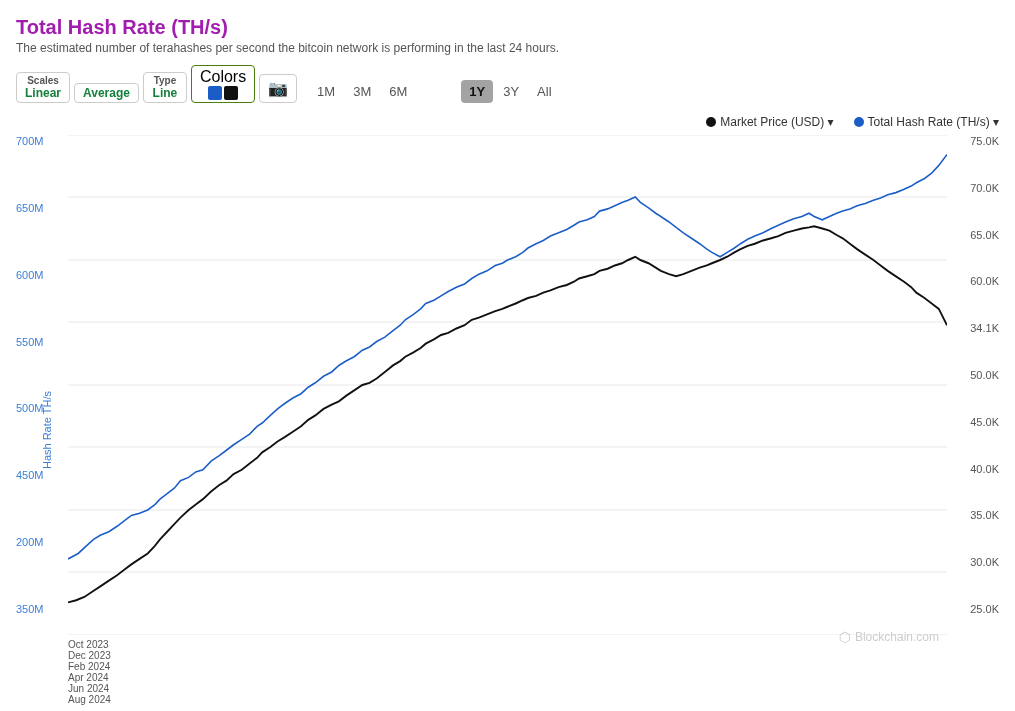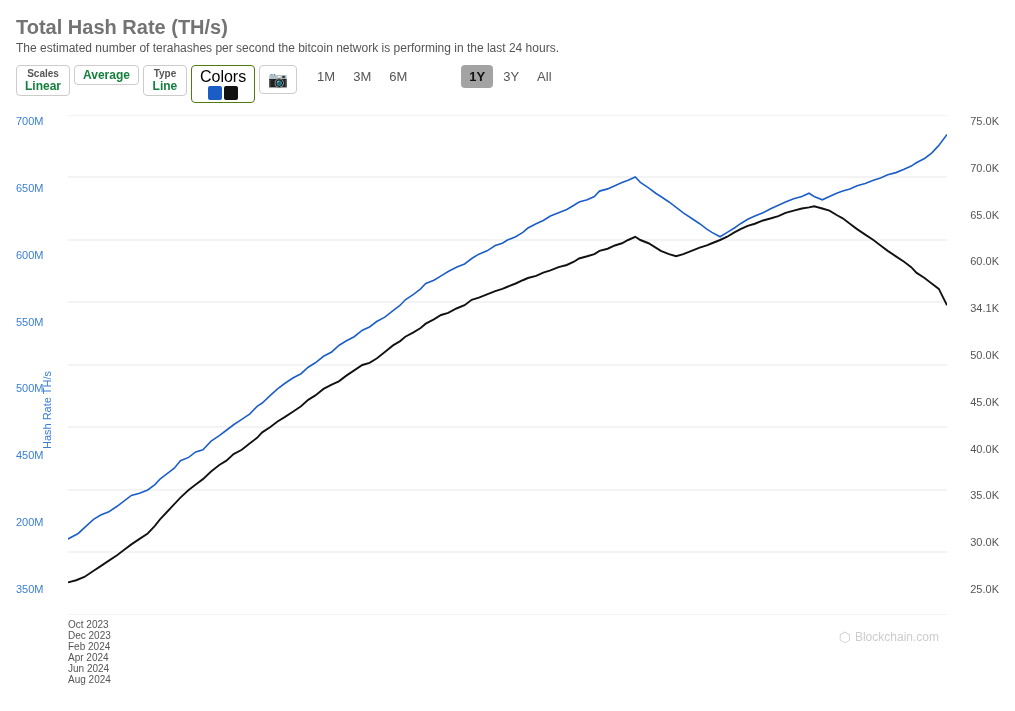--- a/index.html
+++ b/index.html
@@ -7,31 +7,31 @@
       font-family: -apple-system, BlinkMacSystemFont, 'Segoe UI', sans-serif;
       background: #fff;
       padding: 16px;
       width: 1015px;
       height: 711px;
       overflow: hidden;
     }
     .page-title {
       font-size: 20px;
       font-weight: 700;
-      color: #737373;
+      color: #a21caf;
       margin-bottom: 2px;
     }
     .page-subtitle {
       font-size: 12px;
       color: #555;
       margin-bottom: 10px;
     }
     .toolbar {
       display: flex;
-      align-items: flex-start;
+      align-items: flex-end;
       gap: 4px;
       margin-bottom: 12px;
     }
     .toolbar-group {
       display: flex;
       flex-direction: column;
       align-items: center;
       border: 1px solid #ccc;
       border-radius: 4px;
       padding: 2px 8px;
@@ -204,20 +204,30 @@
     <button class="time-btn">1M</button>
     <button class="time-btn">3M</button>
     <button class="time-btn">6M</button>
     <button class="time-btn active">1Y</button>
     <button class="time-btn">3Y</button>
     <button class="time-btn">All</button>
   </div>
 </div>
 
 <div class="chart-container">
+  <div class="chart-legend">
+    <div class="legend-item">
+      <div class="legend-dot" style="background:#111"></div>
+      <span>Market Price (USD) ▾</span>
+    </div>
+    <div class="legend-item">
+      <div class="legend-dot" style="background:#1a5dc7"></div>
+      <span>Total Hash Rate (TH/s) ▾</span>
+    </div>
+  </div>
 
   <div class="chart-area">
 
     <div class="y-axis-left" style="position:relative;">
       <div style="position:absolute;left:-8px;top:50%;transform:rotate(-90deg) translateX(-50%);font-size:11px;color:#3a7fd5;white-space:nowrap;transform-origin:center center;">Hash Rate TH/s</div>
       <span>700M</span>
       <span>650M</span>
       <span>600M</span>
       <span>550M</span>
       <span>500M</span>

